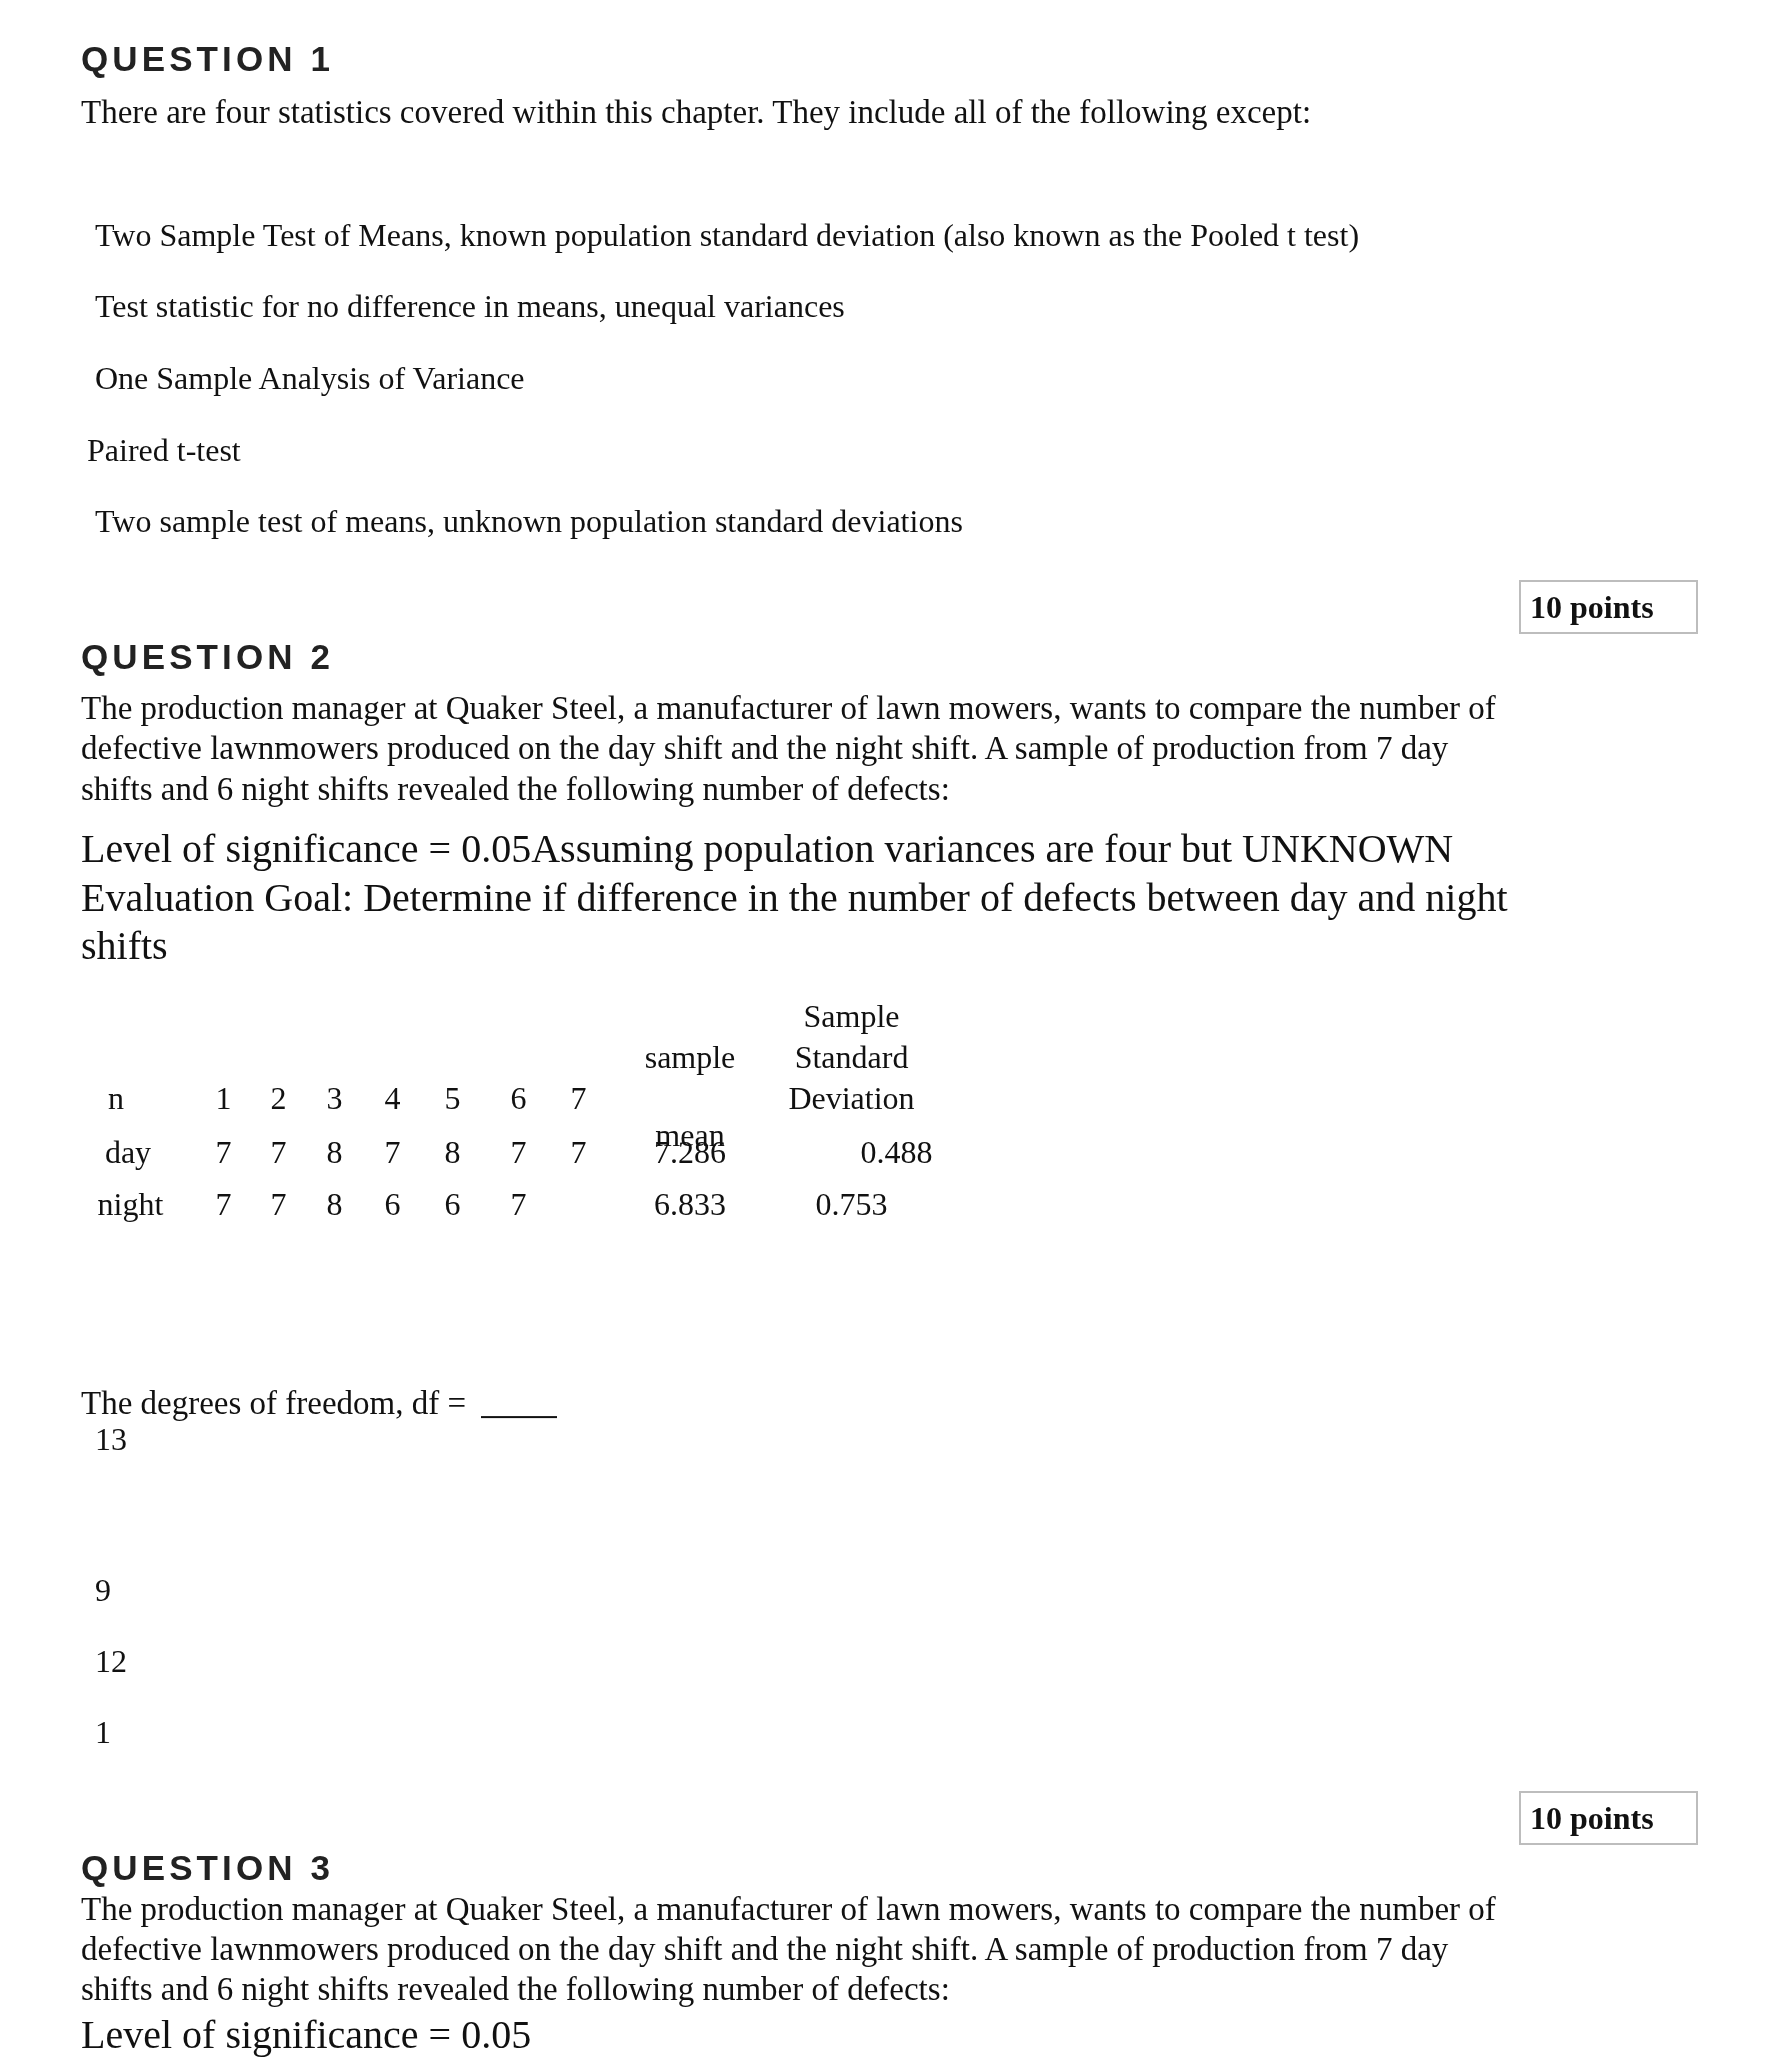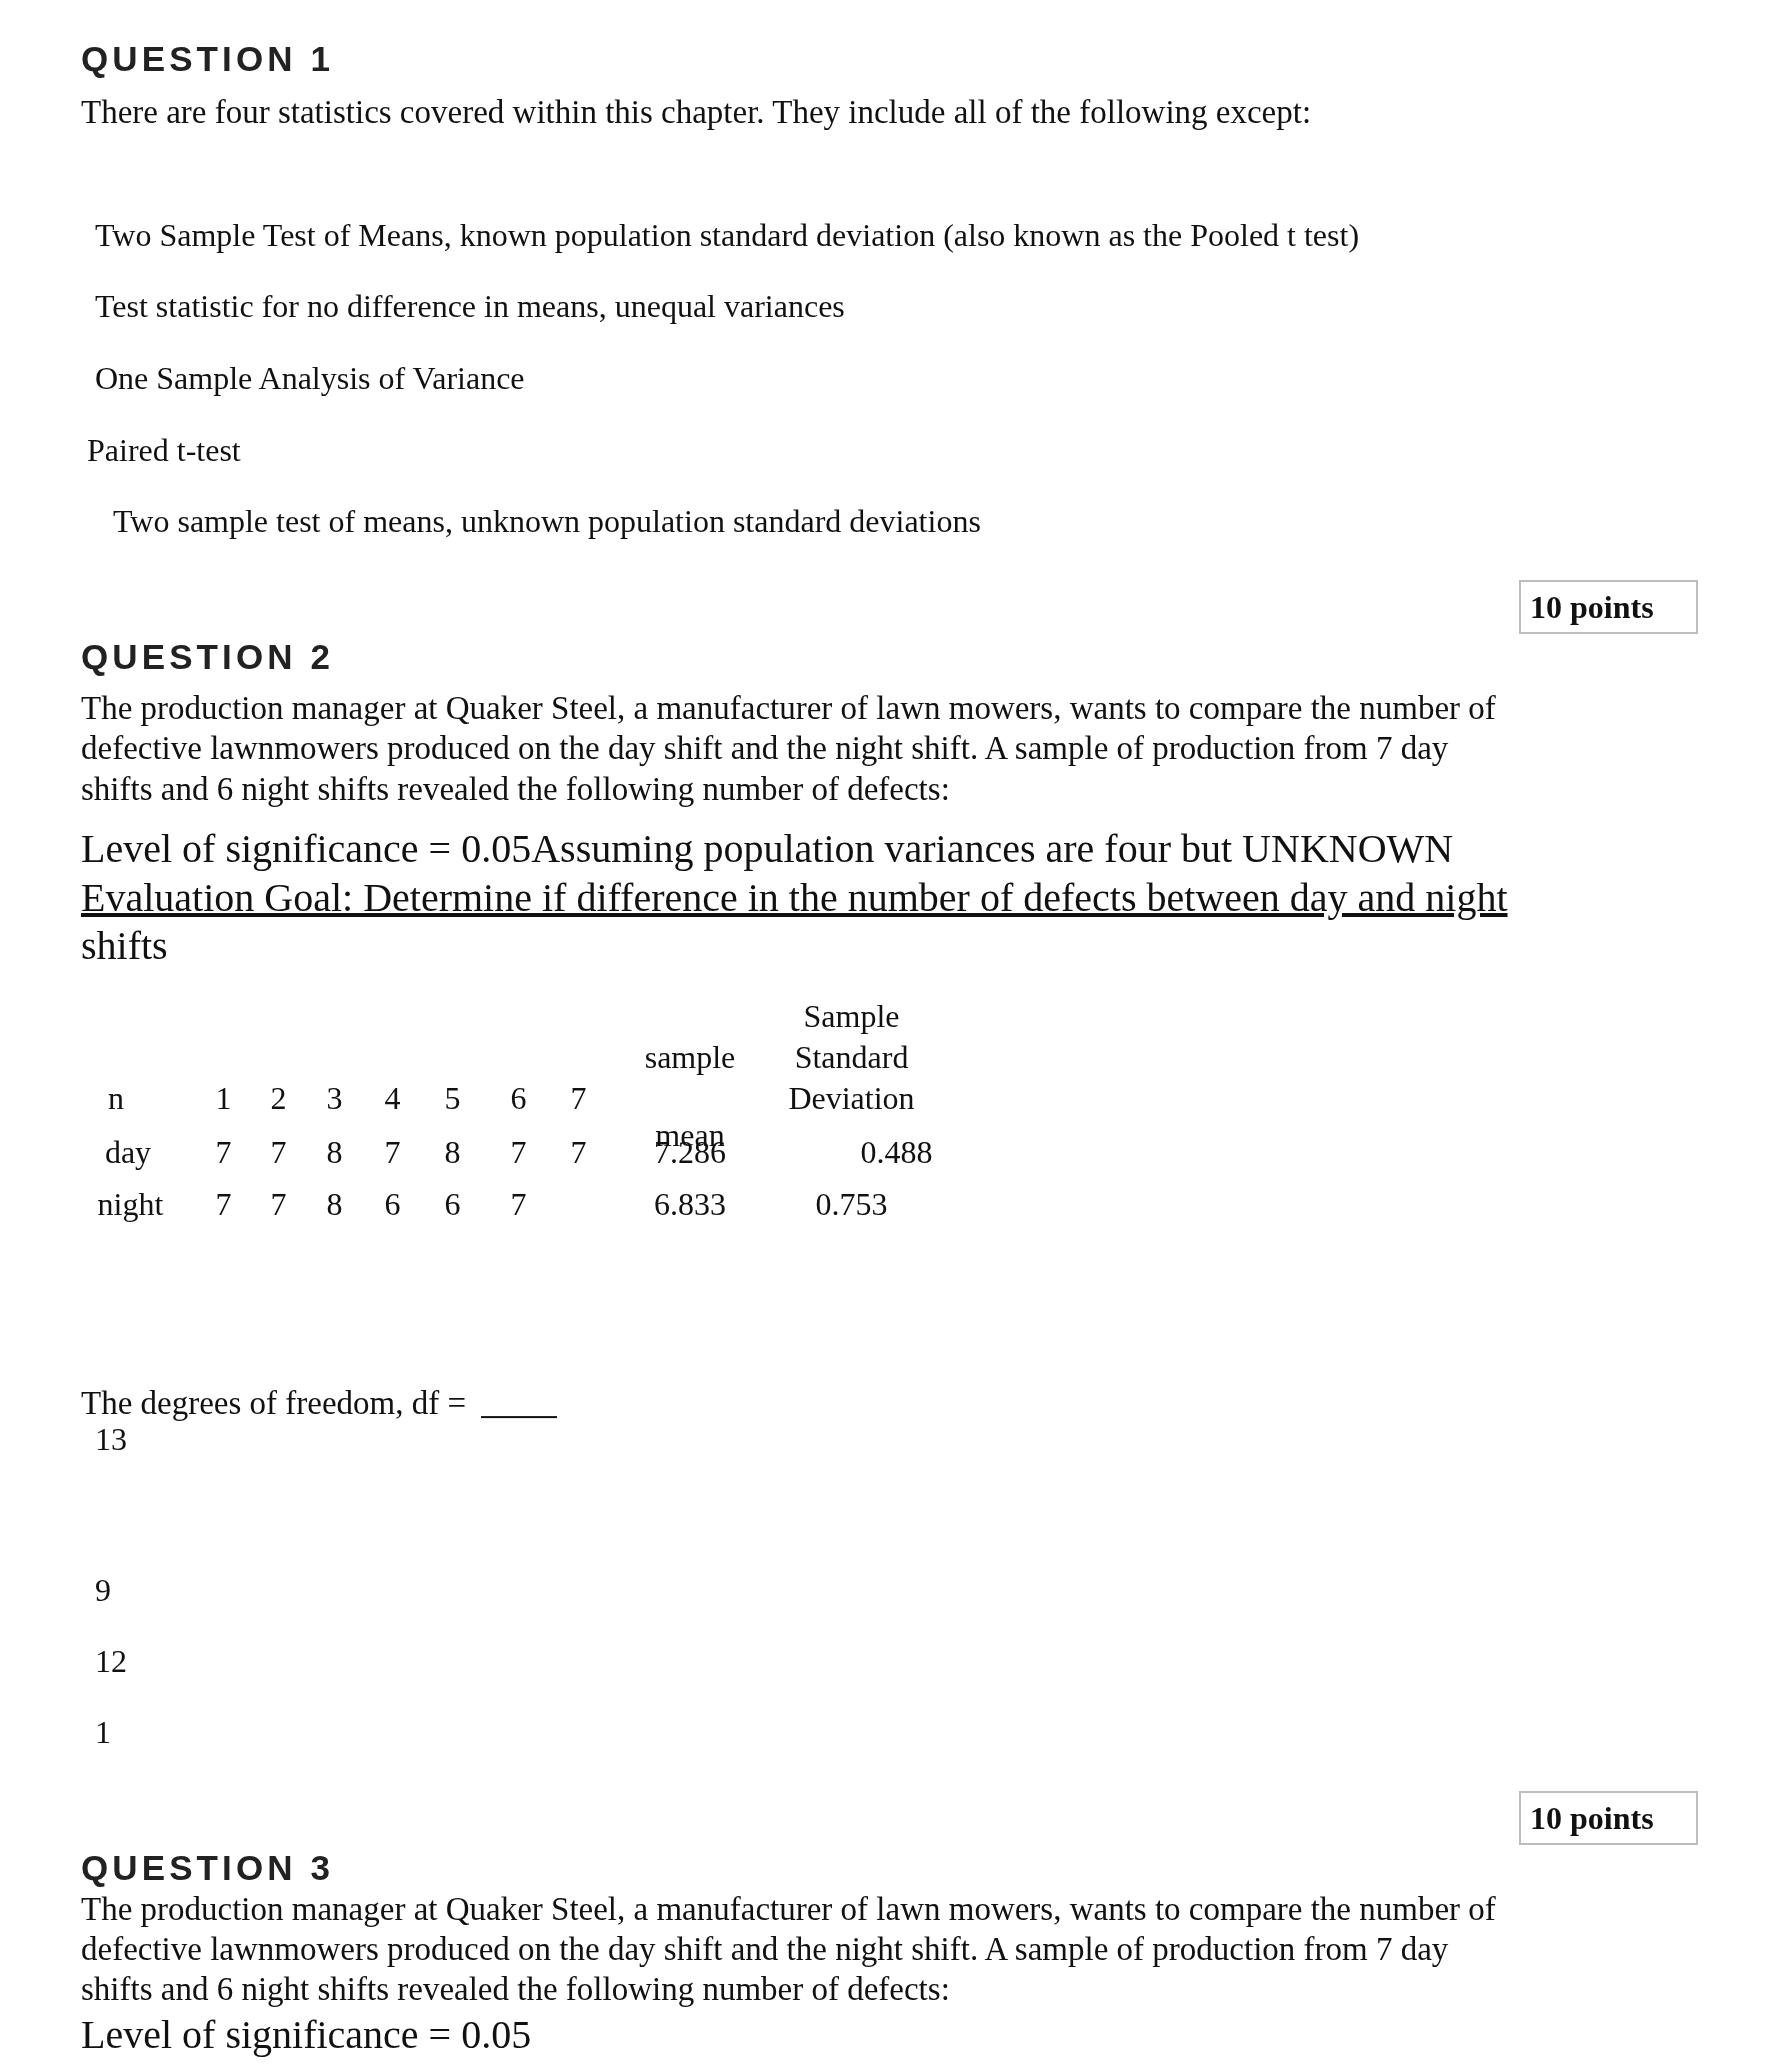--- a/index.html
+++ b/index.html
@@ -21,32 +21,32 @@
 <body>
 
 <div class="abs qhead" style="left:81px;top:41px;">QUESTION 1</div>
 <div class="abs body" style="left:81px;top:96px;">There are four statistics covered within this chapter.  They include all of the following except:</div>
 
 <div>
   <div class="abs opt" style="left:95px;top:219px;">Two Sample Test of Means, known population standard deviation (also known as the Pooled t test)</div>
   <div class="abs opt" style="left:95px;top:290px;">Test statistic for no difference in means, unequal variances</div>
   <div class="abs opt" style="left:95px;top:362px;text-align:right;">One Sample Analysis of Variance</div>
   <div class="abs opt" style="left:87px;top:434px;">Paired t-test</div>
-  <div class="abs opt" style="left:95px;top:505px;margin-left:18px;">Two sample test of means, unknown population standard deviations</div>
+  <div class="abs opt" style="left:95px;top:505px;">Two sample test of means, unknown population standard deviations</div>
 </div>
 
 <div class="points" style="left:1519px;top:580px;">10 points</div>
 <div class="abs qhead" style="left:81px;top:639px;">QUESTION 2</div>
 
 <div class="abs body" style="left:81px;top:692px;">The production manager at Quaker Steel, a manufacturer of lawn mowers, wants to compare the number of</div>
 <div class="abs body" style="left:81px;top:732px;">defective lawnmowers produced on the day shift and the night shift.   A sample of production from 7 day</div>
 <div class="abs body" style="left:81px;top:773px;">shifts and 6 night shifts revealed the following number of defects:</div>
 
 <div class="abs big" style="left:81px;top:829px;">Level of significance = 0.05Assuming population variances are four but UNKNOWN</div>
-<div class="abs big" style="left:81px;top:878px;text-decoration:underline;">Evaluation Goal: Determine if difference in the number of defects between day and night</div>
+<div class="abs big" style="left:81px;top:878px;">Evaluation Goal: Determine if difference in the number of defects between day and night</div>
 <div class="abs big" style="left:81px;top:926px;">shifts</div>
 
 <div>
 
   <div class="cell" style="left:620px;top:1041px;width:140px;">sample</div>
   <div class="cell" style="left:620px;top:1082px;width:140px;margin-top:37px;">mean</div>
 
   <div class="cell" style="left:769px;top:1000px;width:165px;">Sample</div>
   <div class="cell" style="left:769px;top:1041px;width:165px;">Standard</div>
   <div class="cell" style="left:769px;top:1082px;width:165px;">Deviation</div>

